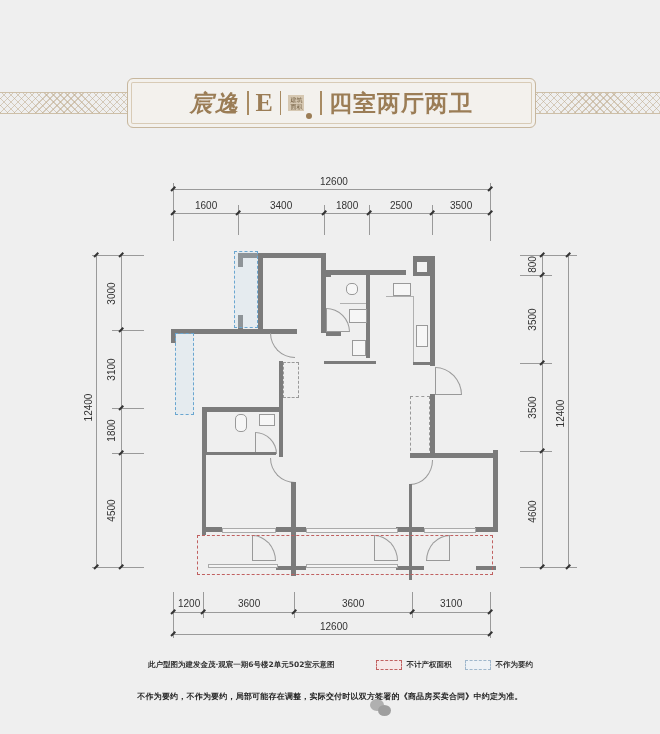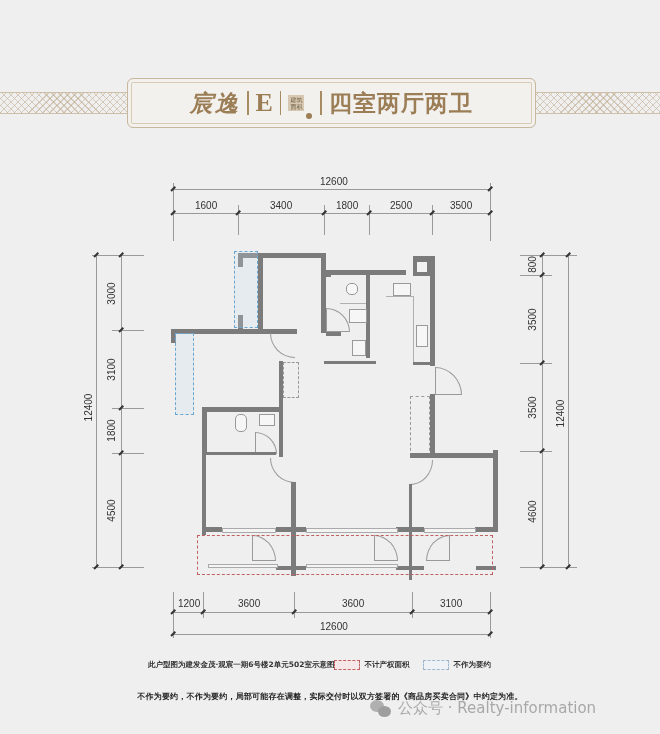--- a/index.html
+++ b/index.html
@@ -248,27 +248,26 @@
   <div class="win" style="left:208px;top:564px;width:68px;height:2px;"></div>
   <div class="win" style="left:306px;top:564px;width:90px;height:2px;"></div>
   <div class="door-arc" style="left:252px;top:535px;width:22px;height:24px;"></div>
   <div class="door-arc" style="left:374px;top:535px;width:22px;height:24px;"></div>
   <div class="door-arc" style="left:426px;top:535px;width:22px;height:24px;border-radius:100% 0 0 0;"></div>
 
   <div class="red-dash" style="left:197px;top:535px;width:294px;height:38px;"></div>
 </div>
 
 <div class="legend-row">
-  <span style="">此户型图为建发金茂·观宸一期6号楼2单元502室示意图</span>
+  <span style="margin-right:42px;">此户型图为建发金茂·观宸一期6号楼2单元502室示意图</span>
   <span class="leg-box" style="border:1px dashed #c06060;background:#f6e8e8;"></span>
   <span style="margin-right:14px;">不计产权面积</span>
   <span class="leg-box" style="border:1px dashed #9fb7cc;background:#eef2f6;"></span>
   <span>不作为要约</span>
 </div>
 
 <div class="disclaimer">不作为要约，不作为要约，局部可能存在调整，实际交付时以双方签署的《商品房买卖合同》中约定为准。</div>
 <div class="watermark">
   <span class="wm-icon">
     <span style="left:0;top:0;width:14px;height:12px;"></span>
     <span style="left:8px;top:6px;width:13px;height:11px;background:#9e9e9e;"></span>
   </span>
-  <span>公众号 · Realty-information</span>
 </div>
 
 </body></html>

